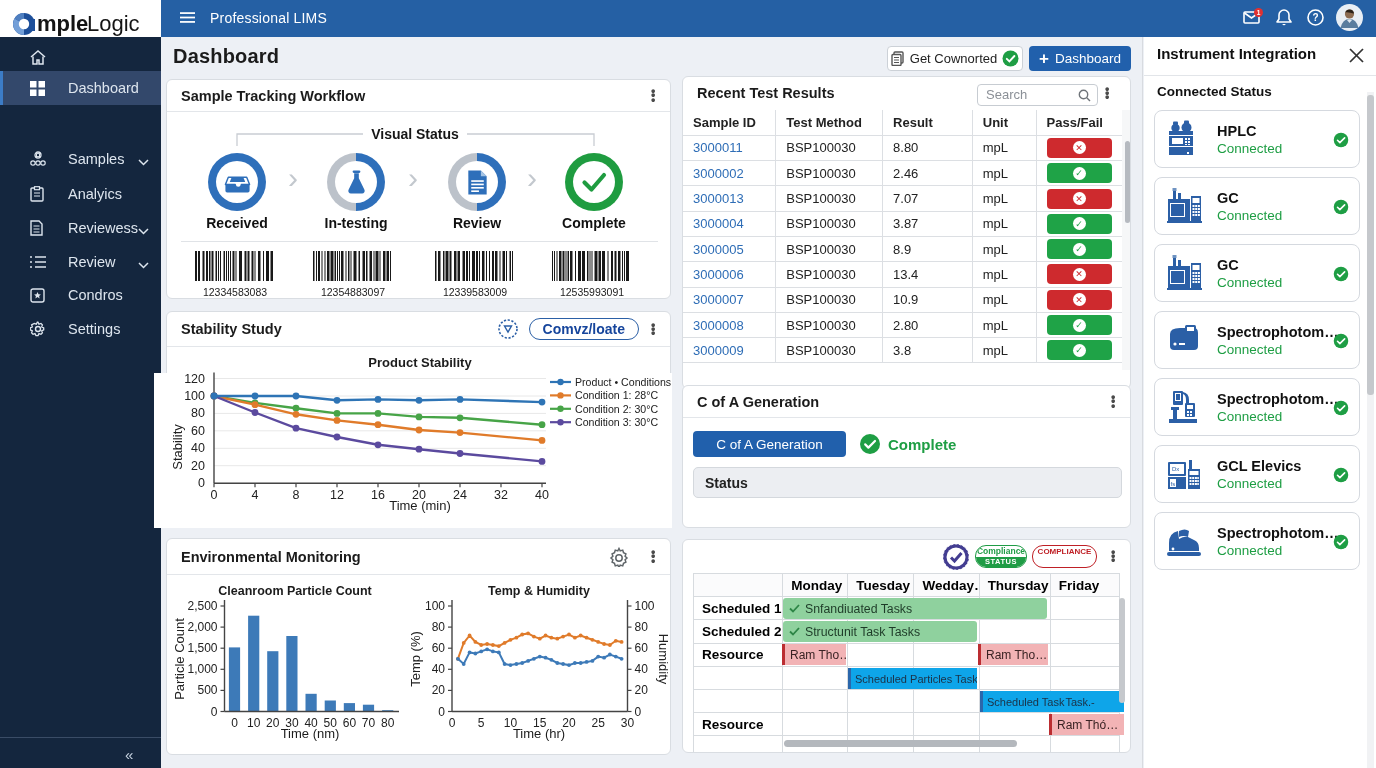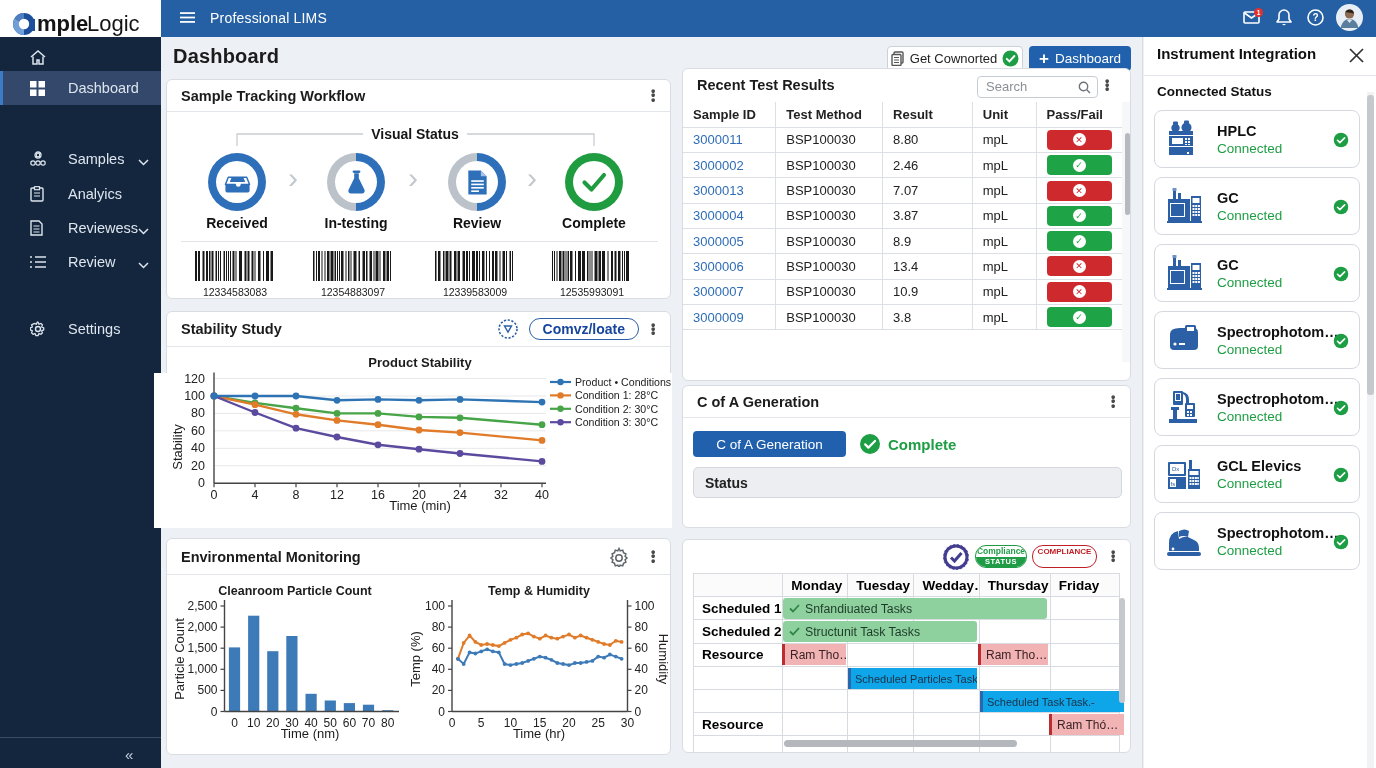--- a/index.html
+++ b/index.html
@@ -169,20 +169,26 @@
             <line x1="5" y1="7" x2="16" y2="7"></line>
             <line x1="5" y1="12" x2="16" y2="12"></line>
             <line x1="0" y1="2" x2="2" y2="2"></line>
             <line x1="0" y1="7" x2="2" y2="7"></line>
             <line x1="0" y1="12" x2="2" y2="12"></line>
           </g>
         </svg>
       </span>Review<span class="chev"><svg width="11" height="7" viewBox="0 0 11 7">
           <path d="M1 1 l4.5 4.5 L10 1" fill="none" stroke="#dde5ee" stroke-width="1.5"></path>
         </svg></span></div>
+  <div class="sitem" style="top:241px"><span class="ic">
+        <svg width="15" height="15" viewBox="0 0 15 15">
+          <rect x="1" y="1" width="13" height="13" rx="2" fill="none" stroke="#dde5ee" stroke-width="1.4"></rect>
+          <path d="M7.5 4 l1 2.2 2.4.2 -1.8 1.6 .5 2.4 -2.1-1.3 -2.1 1.3 .5-2.4 -1.8-1.6 2.4-.2z" fill="#dde5ee"></path>
+        </svg>
+      </span>Condros</div>
   <div class="sitem" style="top:275px"><span class="ic">
         <svg width="16" height="16" viewBox="0 0 16 16">
           <circle cx="8" cy="8" r="2.5" fill="none" stroke="#dde5ee" stroke-width="1.4"></circle>
           <path d="M8 1.2 l1 2 2-.7 1.4 1.4 -.7 2 2 1 v2 l-2 1 .7 2 -1.4 1.4 -2-.7 -1 2 h-2 l-1-2 -2 .7 -1.4-1.4 .7-2 -2-1 v-2 l2-1 -.7-2 L4.3 2.5 l2 .7 1-2z" fill="none" stroke="#dde5ee" stroke-width="1.3"></path>
         </svg>
       </span>Settings</div>
   <div id="sfoot"></div>
   <div id="scoll">«</div>
 </div>
 
@@ -361,21 +367,21 @@
         <rect x="55.5" y="0" width="1.0" height="30" fill="#191919"></rect>
         <rect x="59.0" y="0" width="2.0" height="30" fill="#191919"></rect>
         <rect x="62.5" y="0" width="2.0" height="30" fill="#191919"></rect>
         <rect x="66.0" y="0" width="2.5" height="30" fill="#191919"></rect>
         <rect x="70.0" y="0" width="1.0" height="30" fill="#191919"></rect>
         <rect x="72.0" y="0" width="1.0" height="30" fill="#191919"></rect>
         <rect x="74.0" y="0" width="3.0" height="30" fill="#191919"></rect>
       </svg><div class="num">12535993091</div></div>
 </div>
 
-<div class="panel" style="left:682px;top:68px;width:449px;height:313px;overflow:hidden;">
+<div class="panel" style="left:682px;top:76px;width:449px;height:313px;overflow:hidden;">
   <div class="phead" style="border-bottom:none;">
       <span class="ptitle">Recent Test Results</span>
       <span class="dots" style="margin-right:6px;">•<br>•<br>•</span>
     </div>
   <div id="search">Search<svg style="position:absolute;right:6px;top:4px;" width="13" height="13" viewBox="0 0 13 13">
         <circle cx="5.5" cy="5.5" r="4.2" fill="none" stroke="#6f747a" stroke-width="1.4"></circle>
         <line x1="8.8" y1="8.8" x2="12" y2="12" stroke="#6f747a" stroke-width="1.4"></line>
       </svg></div>
   <table id="rtable" cellspacing="0">
     <tbody>
@@ -453,20 +459,31 @@
           </td>
         </tr>
         <tr>
           <td class="sid">3000007</td>
           <td>BSP100030</td>
           <td>10.9</td>
           <td>mpL</td>
           <td class="bcell">
             <span class="badge fail">
               <span class="bc">✕</span>
+            </span>
+          </td>
+        </tr>
+        <tr>
+          <td class="sid">3000008</td>
+          <td>BSP100030</td>
+          <td>2.80</td>
+          <td>mpL</td>
+          <td class="bcell">
+            <span class="badge pass">
+              <span class="bc">✓</span>
             </span>
           </td>
         </tr>
         <tr>
           <td class="sid">3000009</td>
           <td>BSP100030</td>
           <td>3.8</td>
           <td>mpL</td>
           <td class="bcell">
             <span class="badge pass">

